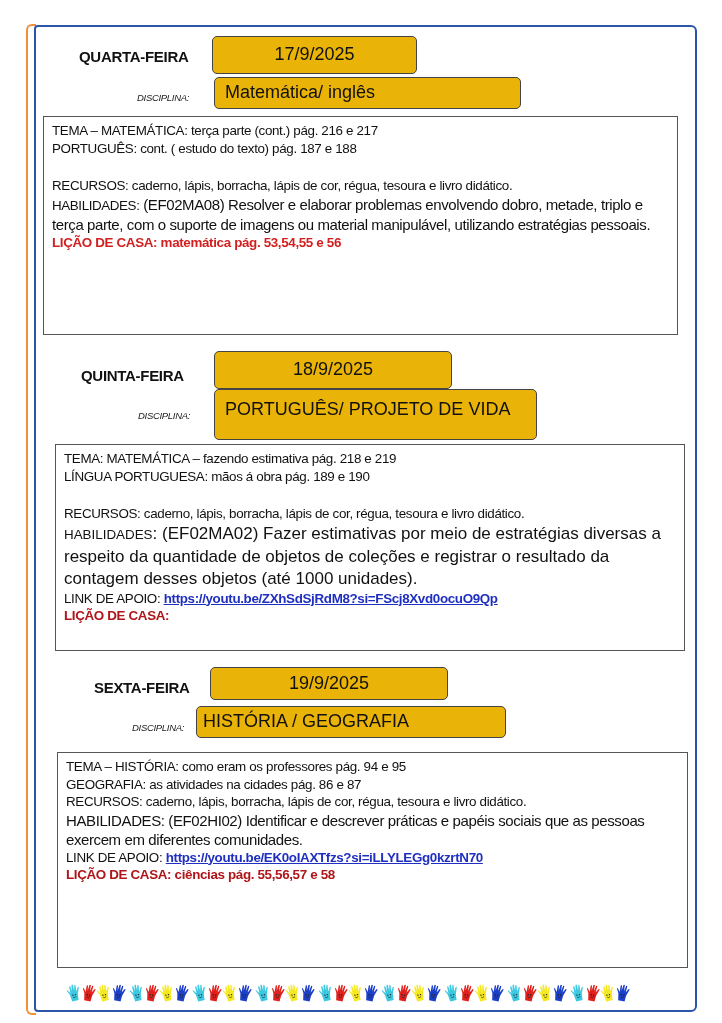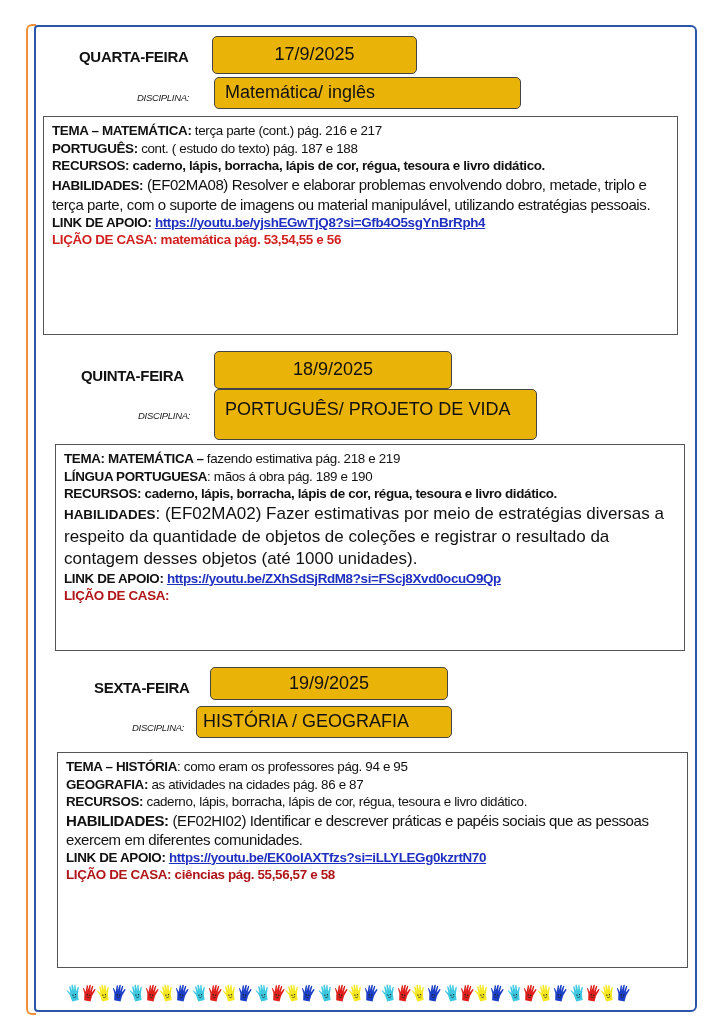--- a/index.html
+++ b/index.html
@@ -11,21 +11,21 @@
                 border: 2.5px solid #2a55a8; border-radius: 4px 6px 6px 4px; box-sizing: border-box; }
   .day-label { position: absolute; font-weight: bold; font-size: 15px; letter-spacing: -0.3px; }
   .pill { position: absolute; border: 1.3px solid #444; border-radius: 5px; background: #eab308;
           box-sizing: border-box; font-size: 18px; color: #111; }
   .pill.date { text-align: center; line-height: 34px; }
   .pill.disc { padding-left: 10px; line-height: 28px; font-size: 18px; }
   .disc-label { position: absolute; font-size: 9.5px; color: #222; letter-spacing: -0.3px; font-style: italic; }
   .box { position: absolute; border: 1.4px solid #555; background: #fff; box-sizing: border-box;
          padding: 5px 8px; font-size: 13.4px; line-height: 17.5px; letter-spacing: -0.35px; }
   .box .l { white-space: nowrap; }
-  .b { font-weight: bold; }
+  .b { font-weight: normal; margin-top: 20px; }
   .hab { font-size: 15px; line-height: 19px; letter-spacing: -0.4px; white-space: normal; }
   .hab.large { font-size: 17px; line-height: 22px; letter-spacing: 0; }
   .link { color: #1f2fc0; text-decoration: underline; font-weight: bold; }
   .red { color: #d21f1f; font-weight: bold; }
   .darkred { color: #b0151a; font-weight: bold; }
   .hands { position: absolute; left: 66px; top: 984px; width: 600px; height: 22px; display: flex; gap: 3px; }
   .hand-group { display: flex; gap: 0; }
   .hand { width: 15px; height: 18px; position: relative; }
   .hand svg { width: 15px; height: 18px; display: block; }
 </style>
@@ -38,21 +38,20 @@
 <section>
   <div class="day-label" style="left:79px; top:48px;">QUARTA-FEIRA</div>
   <div class="pill date" style="left:212px; top:36px; width:205px; height:38px;">17/9/2025</div>
   <div class="disc-label" style="left:137px; top:92px;">DISCIPLINA:</div>
   <div class="pill disc" style="left:214px; top:77px; width:307px; height:32px;">Matemática/ inglês</div>
   <div class="box" style="left:43px; top:116px; width:635px; height:219px;">
     <div class="l"><span class="b">TEMA – MATEMÁTICA:</span><span> terça parte (cont.) pág. 216 e 217</span></div>
     <div class="l"><span class="b">PORTUGUÊS:</span><span> cont. ( estudo do texto) pág.  187 e 188</span></div>
     <div class="l b"><span>RECURSOS:</span><span>  caderno, lápis, borracha, lápis de cor, régua, tesoura e livro didático.</span></div>
     <div class="hab"><span class="b" style="font-size:13.4px;">HABILIDADES:</span><span> (EF02MA08) Resolver e elaborar problemas envolvendo dobro, metade, triplo e terça parte, com o suporte de imagens ou material manipulável, utilizando estratégias pessoais.</span></div>
-    <div class="l"><span class="b">LINK DE APOIO: </span> <span class="link">https://youtu.be/yjshEGwTjQ8?si=Gfb4O5sgYnBrRph4</span></div>
     <div class="l red">LIÇÃO DE CASA: matemática pág. 53,54,55 e 56</div>
   </div>
 </section>
 
 <section>
   <div class="day-label" style="left:81px; top:367px;">QUINTA-FEIRA</div>
   <div class="pill date" style="left:214px; top:351px; width:238px; height:38px;">18/9/2025</div>
   <div class="disc-label" style="left:138px; top:410px;">DISCIPLINA:</div>
   <div class="pill disc" style="left:214px; top:389px; width:323px; height:51px; line-height:38px;">PORTUGUÊS/ PROJETO DE VIDA</div>
   <div class="box" style="left:55px; top:444px; width:630px; height:207px;">
@@ -62,21 +61,21 @@
     <div class="hab large"><span class="b" style="font-size:13.4px;">HABILIDADES</span><span>: (EF02MA02) Fazer estimativas por meio de estratégias diversas a respeito da quantidade de objetos de coleções e registrar o resultado da contagem desses objetos (até 1000 unidades).</span></div>
     <div class="l"><span class="b">LINK DE APOIO: </span> <span class="link">https://youtu.be/ZXhSdSjRdM8?si=FScj8Xvd0ocuO9Qp</span></div>
     <div class="l darkred">LIÇÃO DE CASA:</div>
   </div>
 </section>
 
 <section>
   <div class="day-label" style="left:94px; top:679px;">SEXTA-FEIRA</div>
   <div class="pill date" style="left:210px; top:667px; width:238px; height:33px; line-height:30px;">19/9/2025</div>
   <div class="disc-label" style="left:132px; top:722px;">DISCIPLINA:</div>
-  <div class="pill disc" style="left:196px; top:706px; width:256px; height:32px; padding-left:6px;">HISTÓRIA / GEOGRAFIA</div>
+  <div class="pill disc" style="left:196px; top:706px; width:310px; height:32px; padding-left:6px;">HISTÓRIA / GEOGRAFIA</div>
   <div class="box" style="left:57px; top:752px; width:631px; height:216px;">
     <div class="l"><span class="b">TEMA – HISTÓRIA</span><span>:  como eram os professores pág. 94 e 95</span></div>
     <div class="l"><span class="b">GEOGRAFIA:</span><span> as atividades na cidades pág. 86 e 87</span></div>
     <div class="l"><span class="b">RECURSOS:</span><span> caderno, lápis, borracha, lápis de cor, régua, tesoura e livro didático.</span></div>
     <div class="hab"><span class="b" style="font-size:15px;">HABILIDADES:</span><span> (EF02HI02) Identificar e descrever práticas e papéis sociais que as pessoas exercem em diferentes comunidades.</span></div>
     <div class="l"><span class="b">LINK DE APOIO: </span> <span class="link">https://youtu.be/EK0oIAXTfzs?si=iLLYLEGg0kzrtN70</span></div>
     <div class="l darkred">LIÇÃO DE CASA: ciências pág. 55,56,57 e 58</div>
   </div>
 </section>
 

